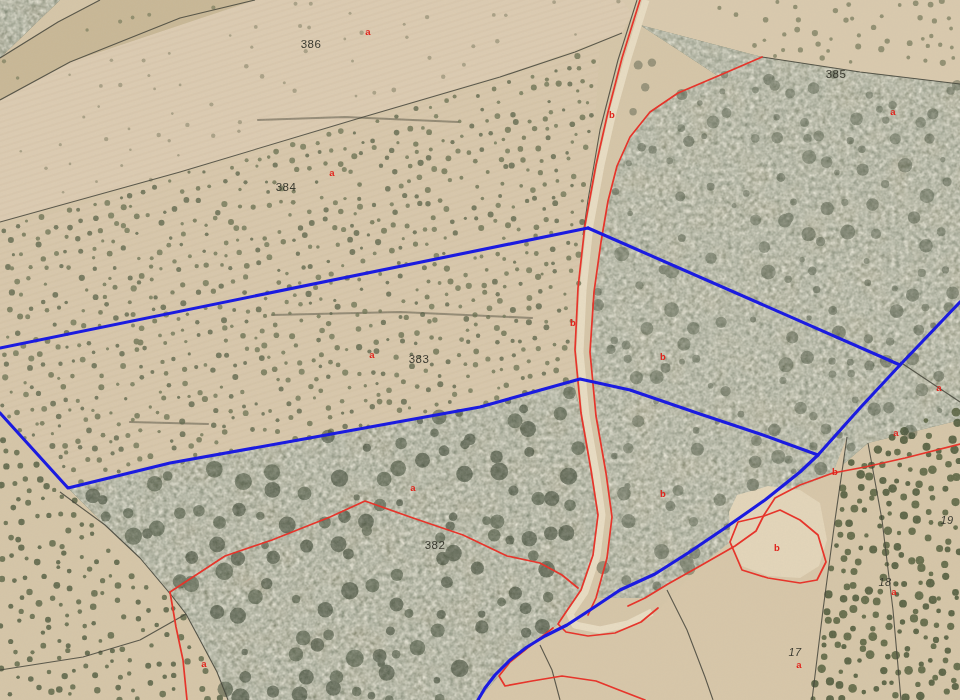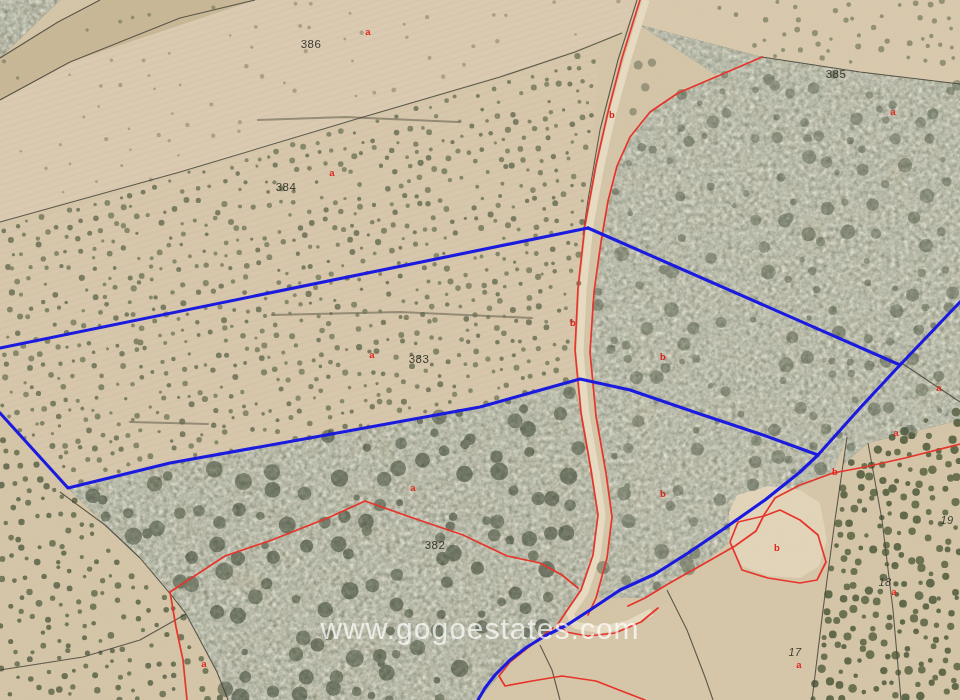--- a/index.html
+++ b/index.html
@@ -1756,14 +1756,13 @@
         <text x="799" y="668" text-anchor="middle" class="ltr">a</text>
         <text x="204" y="667" text-anchor="middle" class="ltr">a</text>
         <text x="612" y="118" text-anchor="middle" class="ltr">b</text>
         <text x="573" y="326" text-anchor="middle" class="ltr">b</text>
         <text x="663" y="360" text-anchor="middle" class="ltr">b</text>
         <text x="663" y="497" text-anchor="middle" class="ltr">b</text>
         <text x="835" y="475" text-anchor="middle" class="ltr">b</text>
         <text x="777" y="551" text-anchor="middle" class="ltr">b</text>
       </g>
   </svg>
-  <div class="watermark">www.gogoestates.com</div>
 </div>
 
 </body></html>

